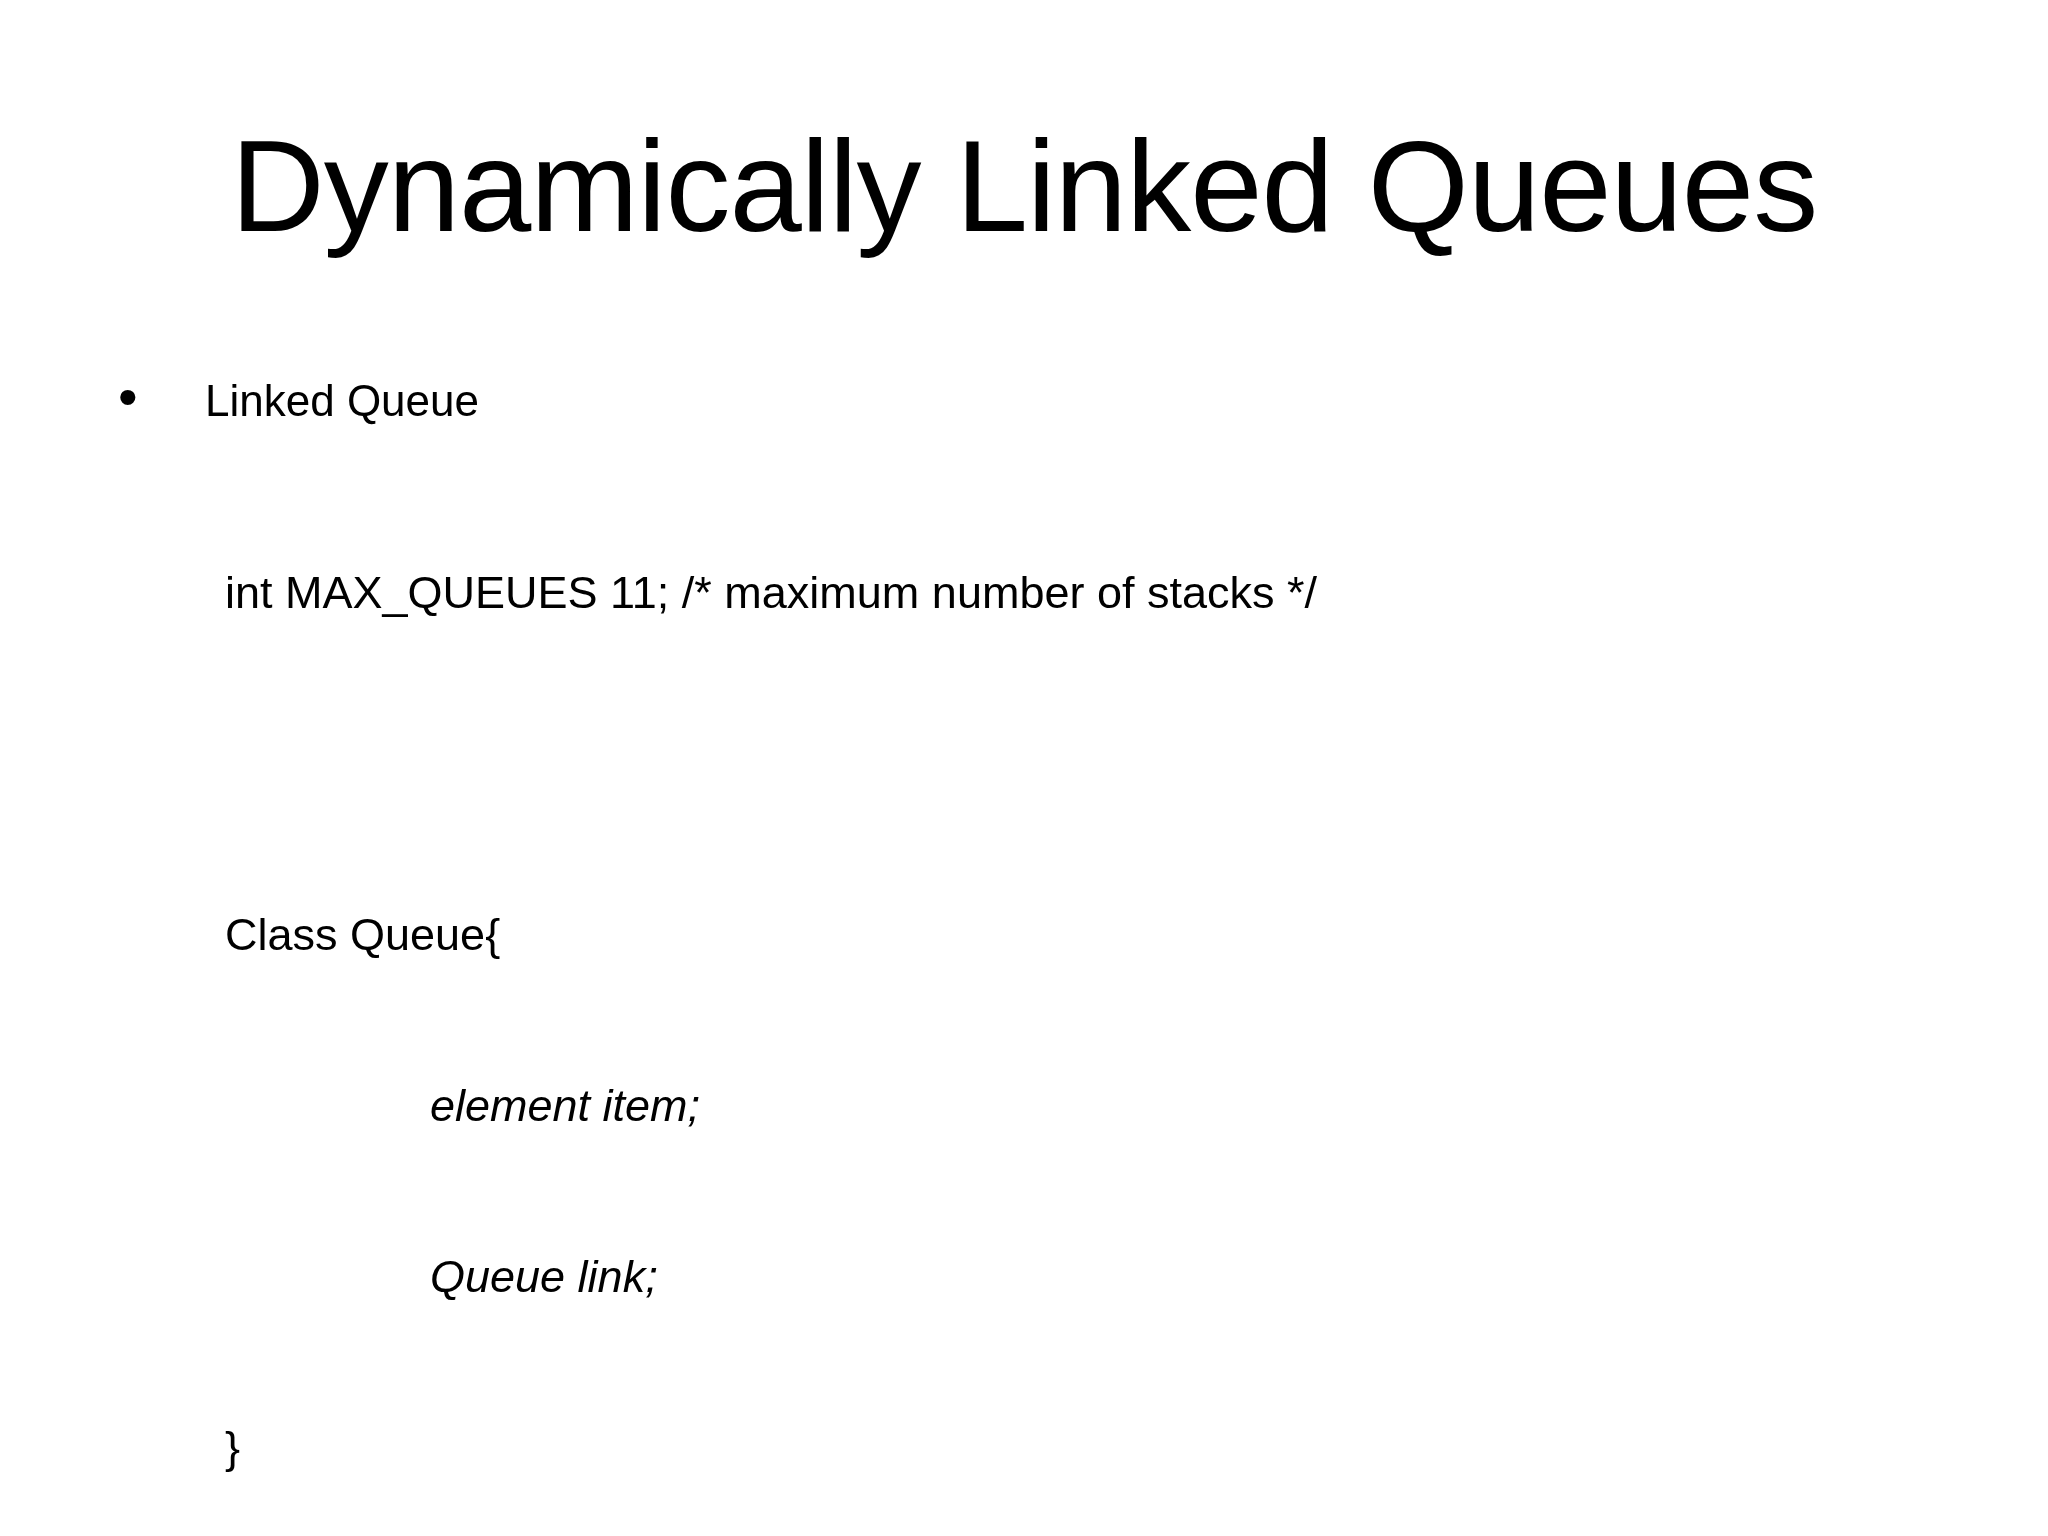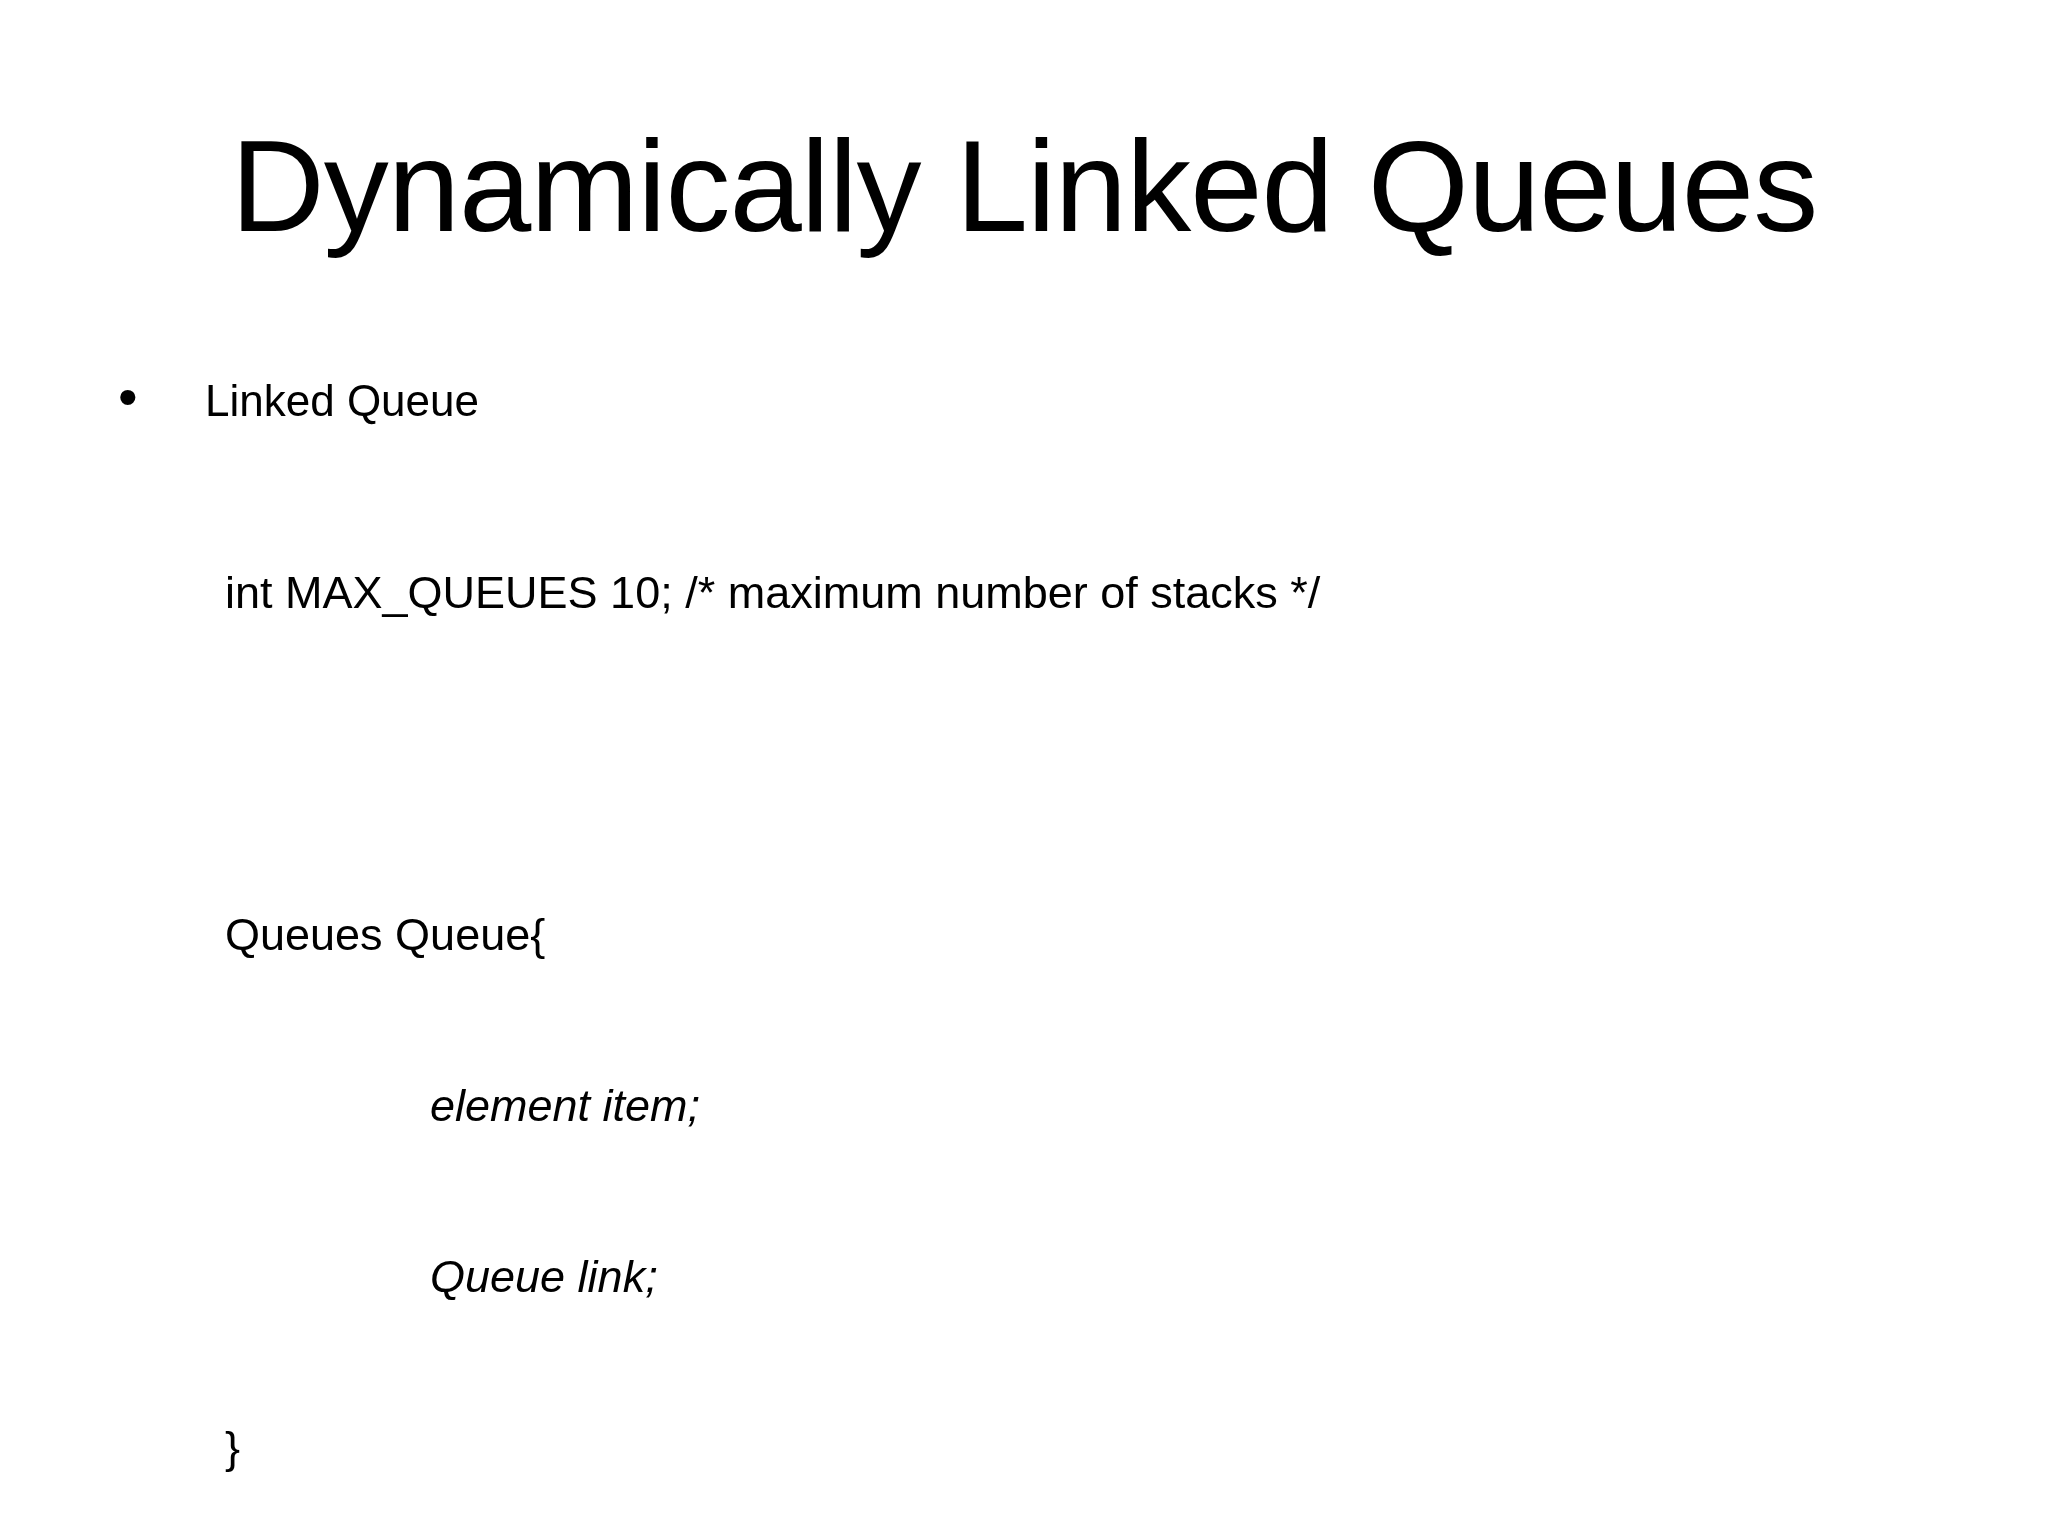--- a/index.html
+++ b/index.html
@@ -68,23 +68,23 @@
 <div class="slide">
 
   <h1 class="title">Dynamically Linked Queues</h1>
 
   <div class="bullet-row">
     <span class="bullet-marker">•</span>
     <span class="bullet-text">Linked Queue</span>
   </div>
 
   <div class="code">
-    <div class="code-line">int MAX_QUEUES 10; /* maximum number of stacks */</div>
+    <div class="code-line">int MAX_QUEUES 11; /* maximum number of stacks */</div>
     <div class="code-line"></div>
-    <div class="code-line">Queues Queue{</div>
+    <div class="code-line">Class Queue{</div>
     <div class="code-line indent-1">element item;</div>
     <div class="code-line indent-1">Queue link;</div>
     <div class="code-line">}</div>
     
     
   </div>
 
 </div>
 
 </body></html>

